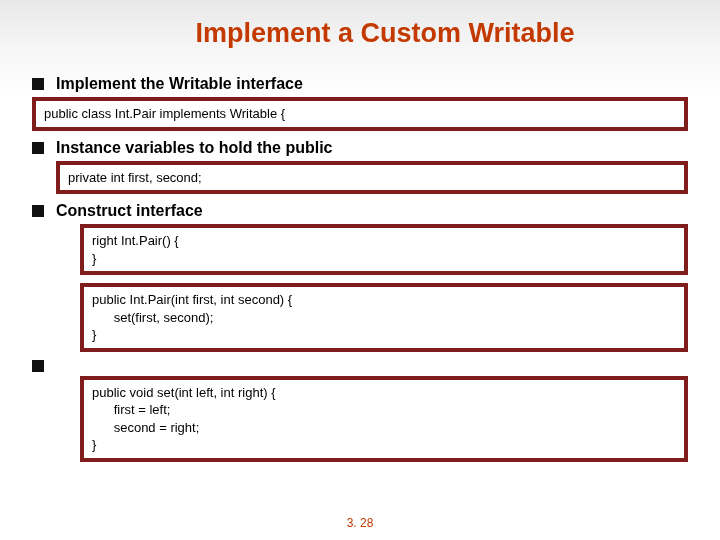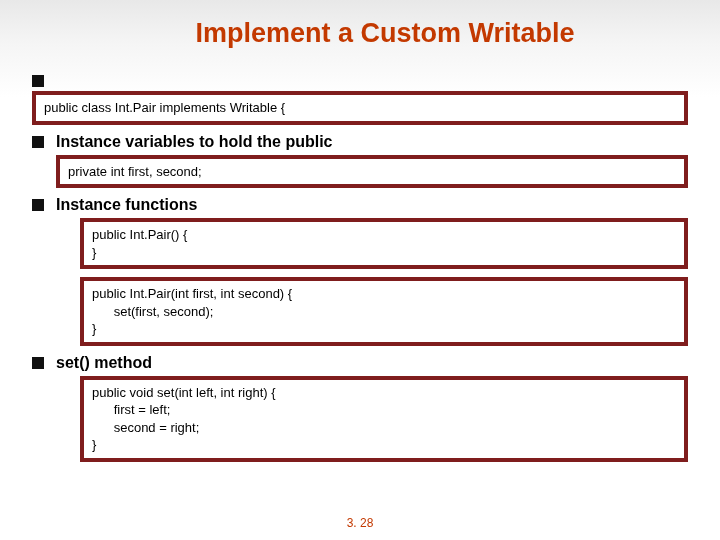--- a/index.html
+++ b/index.html
@@ -69,48 +69,48 @@
 </style>
 </head>
 <body>
 
 <div class="slide">
   <div class="title">Implement a Custom Writable</div>
 
   <div class="item">
     <div class="item-head">
       <div class="bullet"></div>
+      <div class="item-label">Implement the Writable interface</div>
     </div>
     <div class="codebox box-l0">public class Int.Pair implements Writable {</div>
   </div>
 
   <div class="item">
     <div class="item-head">
       <div class="bullet"></div>
       <div class="item-label">Instance variables to hold the public</div>
     </div>
     <div class="codebox box-l1">private int first, second;</div>
   </div>
 
   <div class="item">
     <div class="item-head">
       <div class="bullet"></div>
-      <div class="item-label">Instance functions</div>
+      <div class="item-label">Construct interface</div>
     </div>
-    <div class="codebox box-l2">public Int.Pair() {
+    <div class="codebox box-l2">right Int.Pair() {
 }</div>
     <div class="codebox box-l2">public Int.Pair(int first, int second) {
       set(first, second);
 }</div>
   </div>
 
   <div class="item">
     <div class="item-head">
       <div class="bullet"></div>
-      <div class="item-label">set() method</div>
     </div>
     <div class="codebox box-l2">public void set(int left, int right) {
       first = left;
       second = right;
 }</div>
   </div>
 
   <div class="footer">3. 28</div>
 </div>
 

